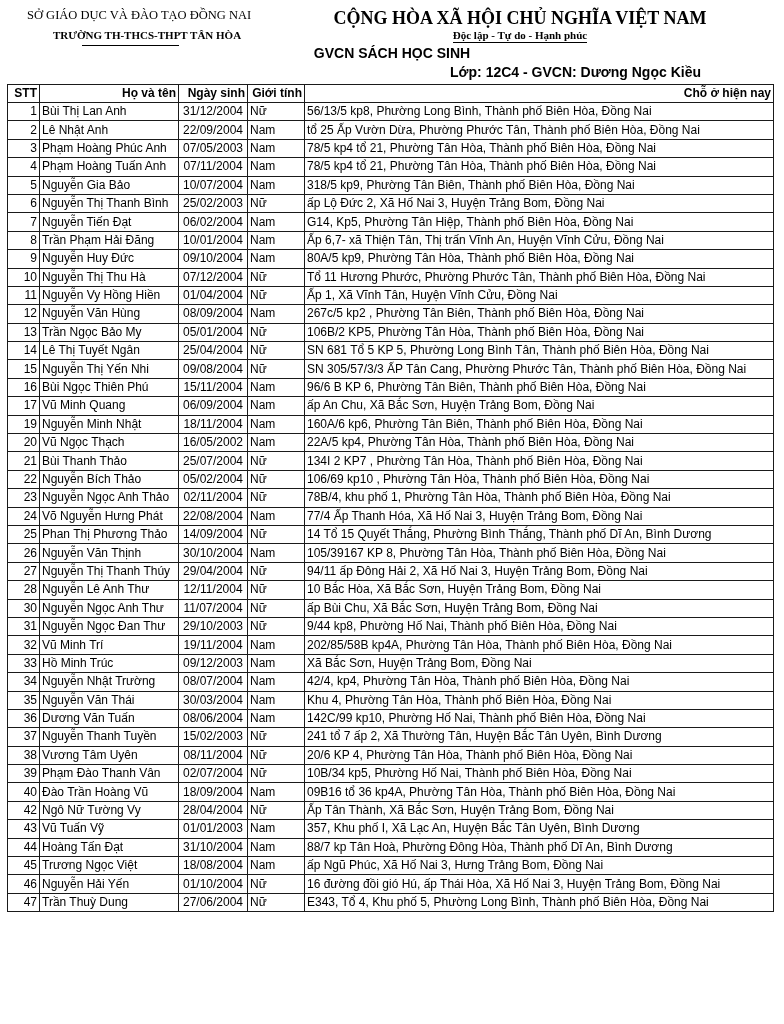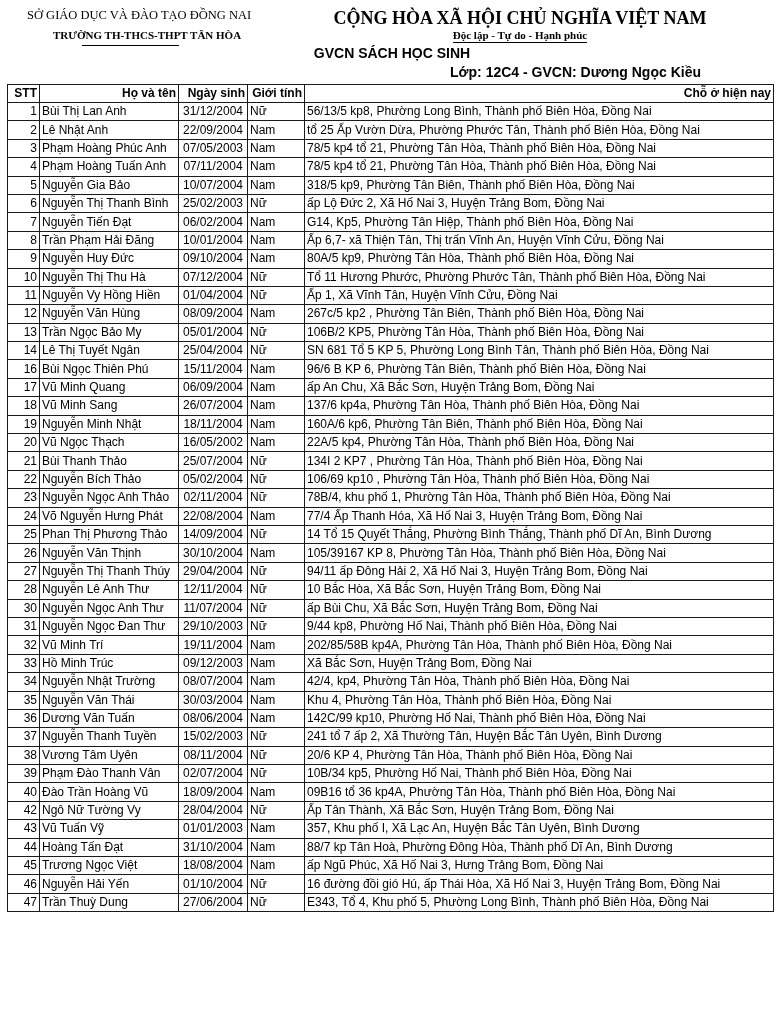--- a/index.html
+++ b/index.html
@@ -150,41 +150,41 @@
         <td>106B/2 KP5, Phường Tân Hòa, Thành phố Biên Hòa, Đồng Nai</td>
       </tr>
       <tr>
         <td class="stt">14</td>
         <td>Lê Thị Tuyết Ngân</td>
         <td class="dob">25/04/2004</td>
         <td>Nữ</td>
         <td>SN 681 Tổ 5 KP 5, Phường Long Bình Tân, Thành phố Biên Hòa, Đồng Nai</td>
       </tr>
       <tr>
+        <td class="stt">15</td>
+        <td>Nguyễn Thị Yến Nhi</td>
+        <td class="dob">09/08/2004</td>
+        <td>Nữ</td>
+        <td>SN 305/57/3/3 ẤP Tân Cang, Phường Phước Tân, Thành phố Biên Hòa, Đồng Nai</td>
+      </tr>
+      <tr>
         <td class="stt">16</td>
         <td>Bùi Ngọc Thiên Phú</td>
         <td class="dob">15/11/2004</td>
         <td>Nam</td>
         <td>96/6 B KP 6, Phường Tân Biên, Thành phố Biên Hòa, Đồng Nai</td>
       </tr>
       <tr>
         <td class="stt">17</td>
         <td>Vũ Minh Quang</td>
         <td class="dob">06/09/2004</td>
         <td>Nam</td>
         <td>ấp An Chu, Xã Bắc Sơn, Huyện Trảng Bom, Đồng Nai</td>
       </tr>
       <tr>
-        <td class="stt">18</td>
-        <td>Vũ Minh Sang</td>
-        <td class="dob">26/07/2004</td>
-        <td>Nam</td>
-        <td>137/6 kp4a, Phường Tân Hòa, Thành phố Biên Hòa, Đồng Nai</td>
-      </tr>
-      <tr>
         <td class="stt">19</td>
         <td>Nguyễn Minh Nhật</td>
         <td class="dob">18/11/2004</td>
         <td>Nam</td>
         <td>160A/6 kp6, Phường Tân Biên, Thành phố Biên Hòa, Đồng Nai</td>
       </tr>
       <tr>
         <td class="stt">20</td>
         <td>Vũ Ngọc Thạch</td>
         <td class="dob">16/05/2002</td>

